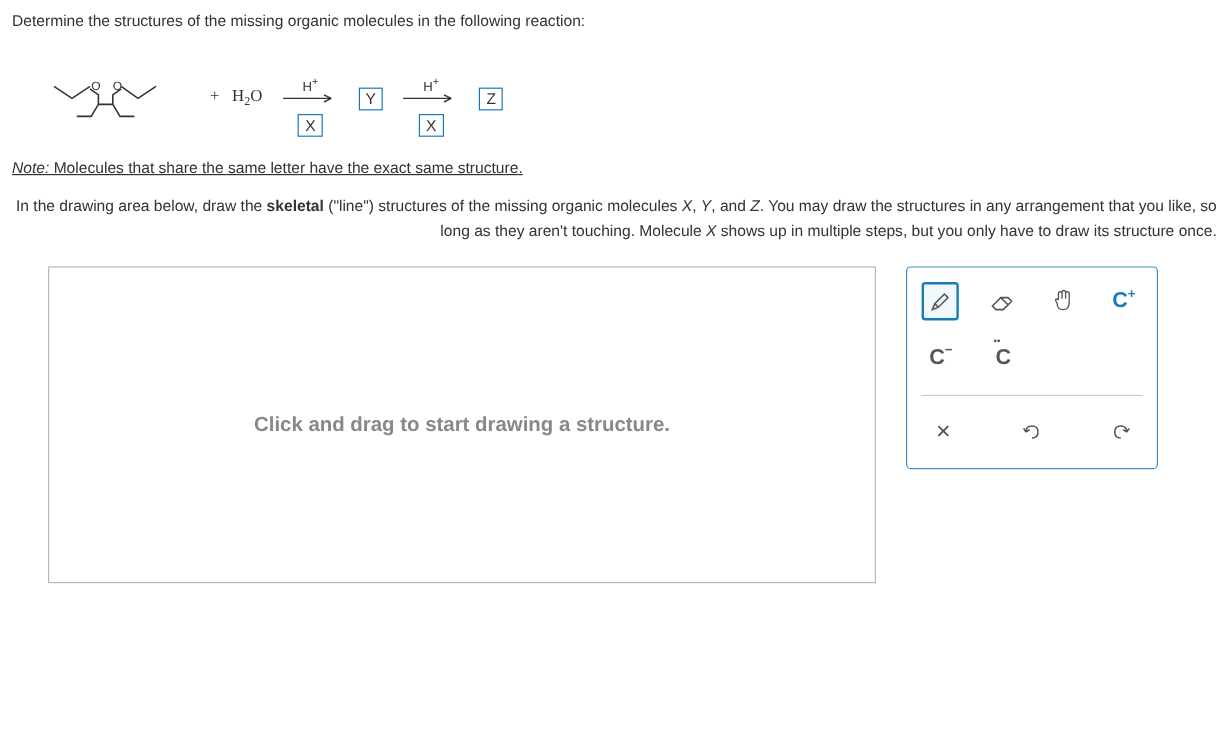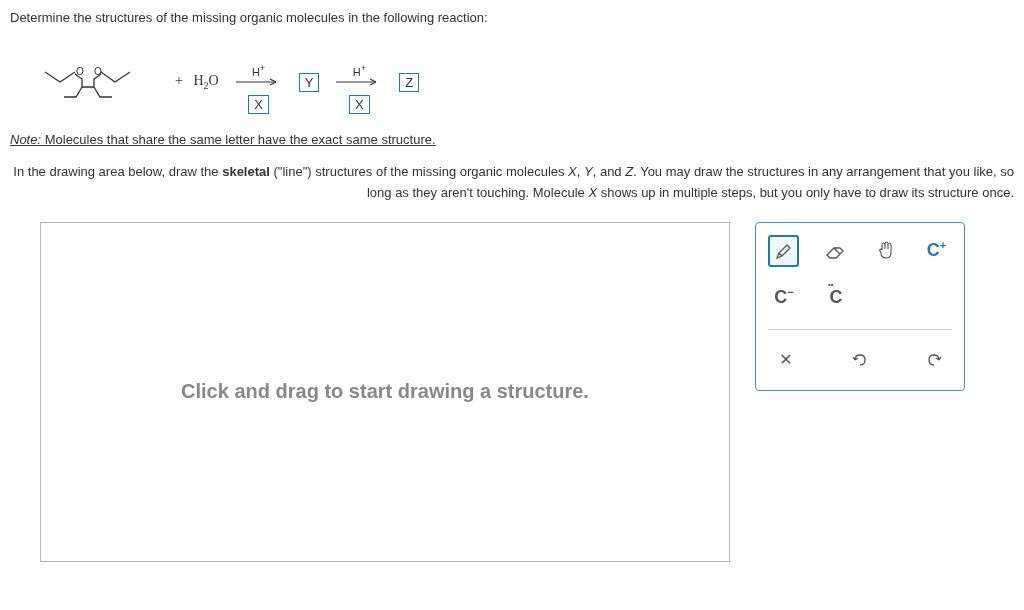--- a/index.html
+++ b/index.html
@@ -74,29 +74,29 @@
     .instruction-text .italic {
       font-style: italic;
     }
     .main-area {
       display: flex;
       gap: 25px;
       align-items: flex-start;
     }
     .drawing-canvas {
       width: 690px;
-      height: 340px;
+      height: 264px;
       border: 1px solid #b8b8b8;
       background: #fff;
       display: flex;
       align-items: center;
       justify-content: center;
       color: #888;
       font-weight: bold;
-      font-size: 20px;
+      font-size: 17px;
       margin-left: 30px;
     }
     .toolbar {
       width: 210px;
       border: 1px solid #4a90c2;
       border-radius: 4px;
       padding: 12px;
       background: #fff;
     }
     .tool-row {

